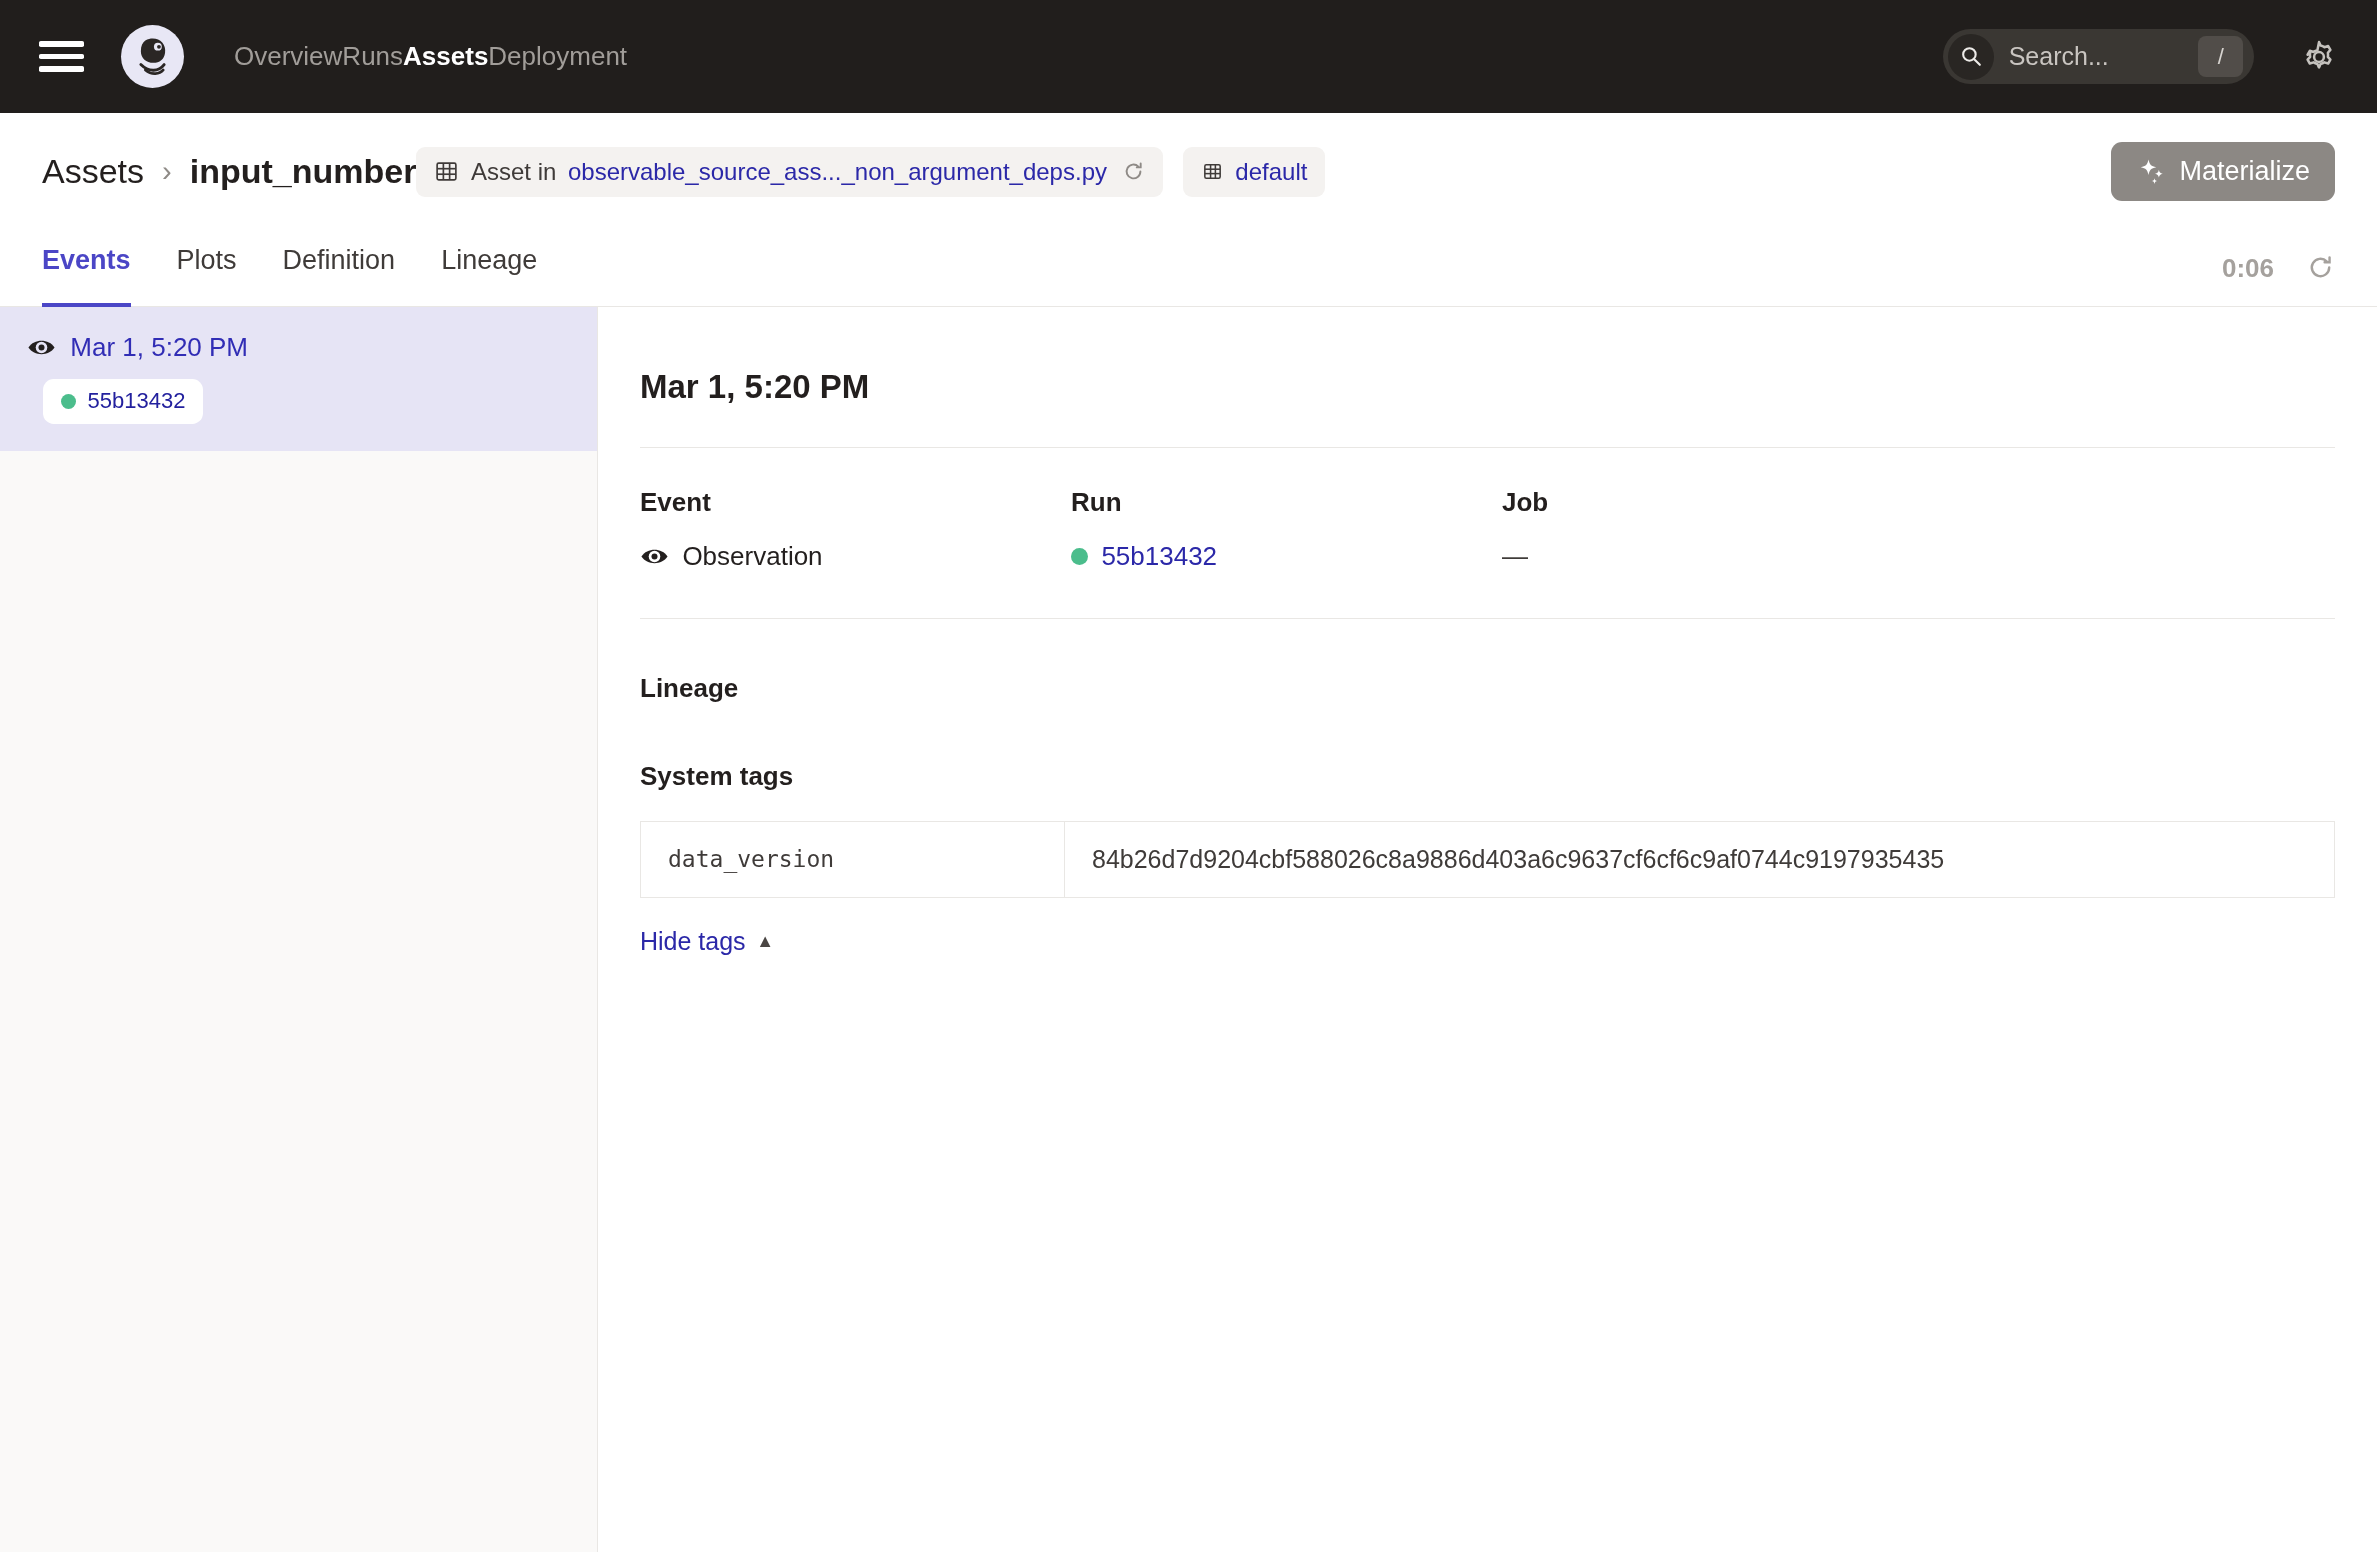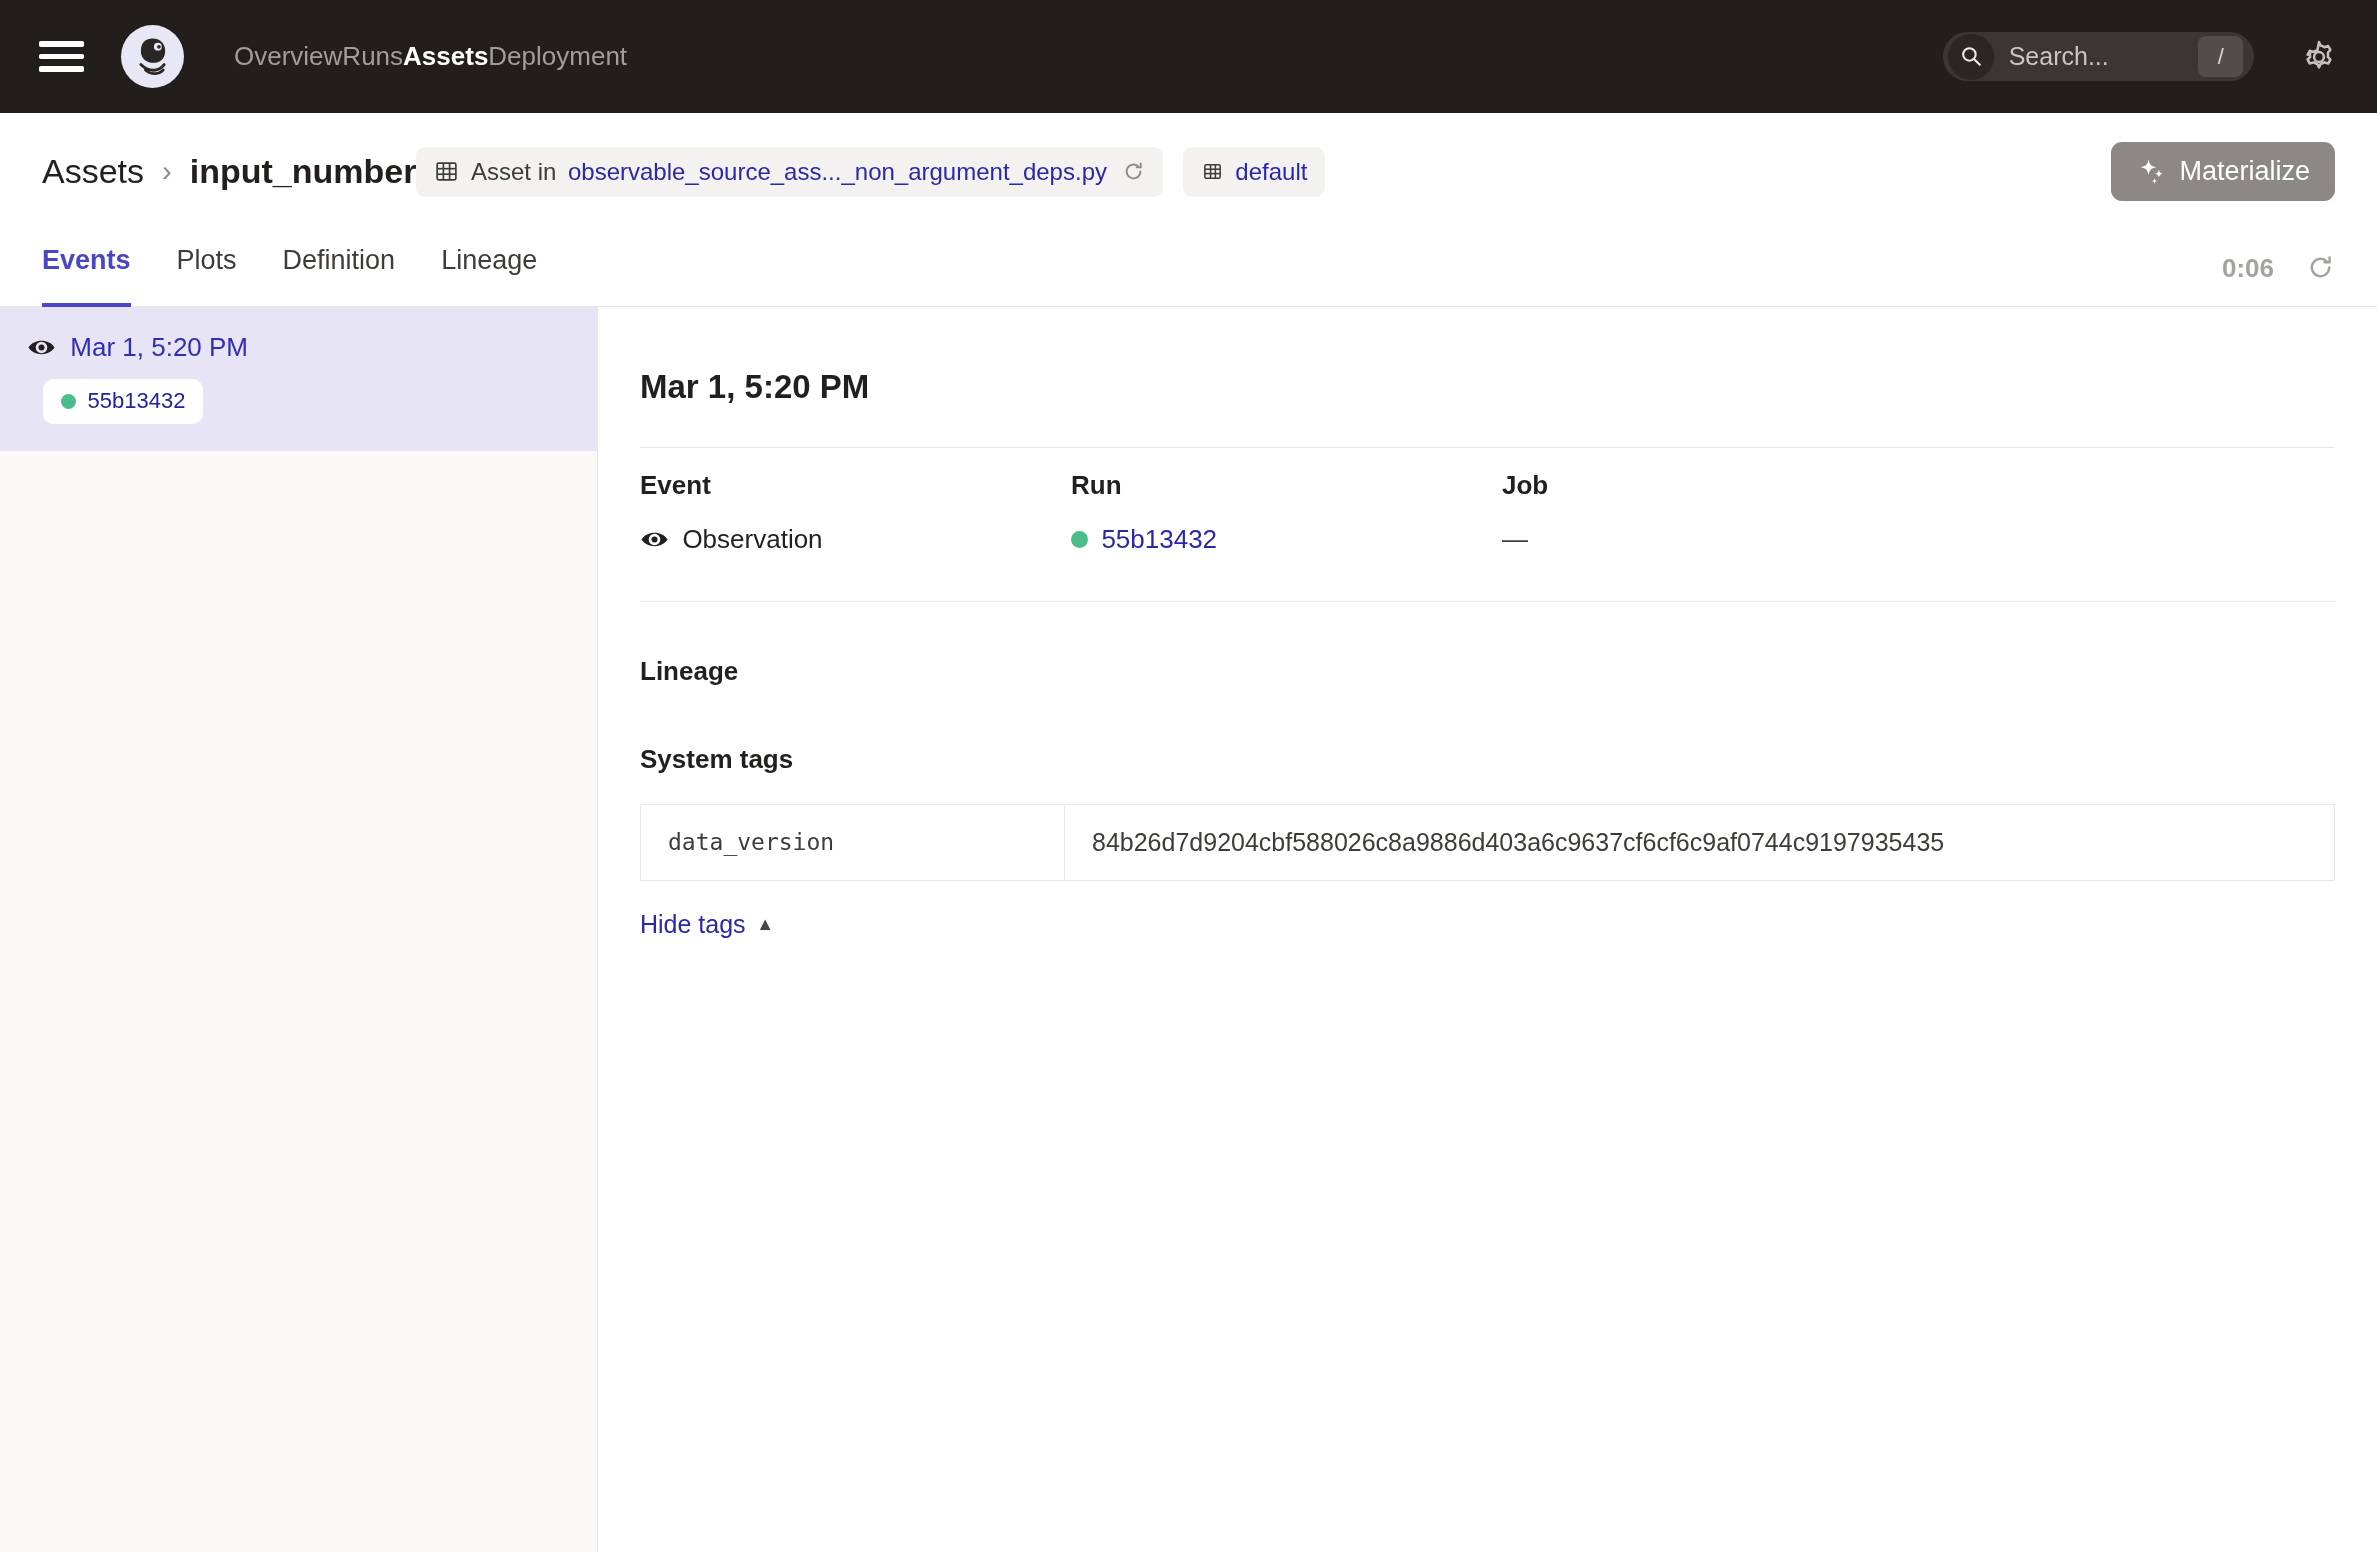--- a/index.html
+++ b/index.html
@@ -12,21 +12,21 @@
   .hamburger { width:52px; height:39px; display:flex; flex-direction:column;
     justify-content:center; gap:7.1px; cursor:pointer; margin-right:30px; }
   .hamburger span { display:block; width:45px; height:5.4px; background:#fff; border-radius:1.8px; }
   .logo-circle { width:63px; height:63px; border-radius:50%; background:#e8e7f5;
     display:flex; align-items:center; justify-content:center; margin-right:50px; cursor:pointer; }
   .nav-links { display:flex; }
   .nav-link { font-size:26px; color:#a19d99; cursor:pointer; }
   .nav-link.active { color:#ffffff; font-weight:700; }
   .topnav-spacer { flex:1; }
 
-  .search-pill { width:311px; height:49px; background:#3a3733; border-radius:30px;
+  .search-pill { width:311px; height:55px; background:#3a3733; border-radius:30px;
     display:flex; align-items:center; padding:0 10.7px 0 5.4px; }
   .search-circle { width:46px; height:46px; border-radius:50%; background:#292623;
     display:flex; align-items:center; justify-content:center; flex:none; }
   .search-input { flex:1; min-width:0; margin-left:14.3px; background:transparent; border:none;
     outline:none; font-size:25px; color:#e4e1de; font-family:"Liberation Sans",sans-serif; }
   .search-input::placeholder { color:#c9c5c1; opacity:1; }
   .slash-key { width:45px; height:41px; background:#514d49; border-radius:8px;
     color:#d8d5d1; font-size:22px; display:flex; align-items:center; justify-content:center; flex:none; }
   .gear-btn { margin-left:46px; cursor:pointer; display:flex; }
 
@@ -66,21 +66,21 @@
   .event-item-row1 { display:flex; align-items:center; gap:14.3px; }
   .event-date { font-size:26px; color:#312db5; }
   .run-chip { display:inline-flex; align-items:center; gap:11.6px; background:#fff;
     border-radius:10.7px; padding:9.8px 18px; margin-top:16px; margin-left:16px; cursor:pointer; }
   .green-dot { width:15px; height:15px; border-radius:50%; background:#4bbd8c; flex:none; }
   .run-chip-label { font-size:22px; color:#23219e; }
 
   .main { flex:1; padding:38px 42px; background:#fff; overflow:hidden; }
   .event-title { font-size:33px; font-weight:700; color:#231f1e; margin-top:23px; }
   .divider { border:none; border-top:1.8px solid #e9e7e4; margin-top:41px; }
-  .cols { display:flex; margin-top:22px; }
+  .cols { display:flex; margin-top:39px; }
   .col { width:431px; flex:none; }
   .col-label { font-size:26px; font-weight:600; color:#231f1e; }
   .col-value { margin-top:23px; display:flex; align-items:center; gap:13.4px; font-size:26px; }
   .obs-text { color:#231f1e; }
   .run-link { color:#2b28a8; cursor:pointer; }
   .job-dash { color:#3f3b39; }
   .divider2 { border:none; border-top:1.8px solid #e9e7e4; margin-top:46px; }
   .section-h { font-size:26px; font-weight:700; color:#231f1e; }
   .metadata-h { margin-top:54px; }
   .empty-text { margin-top:23px; font-size:26px; color:#8f8b87; }

